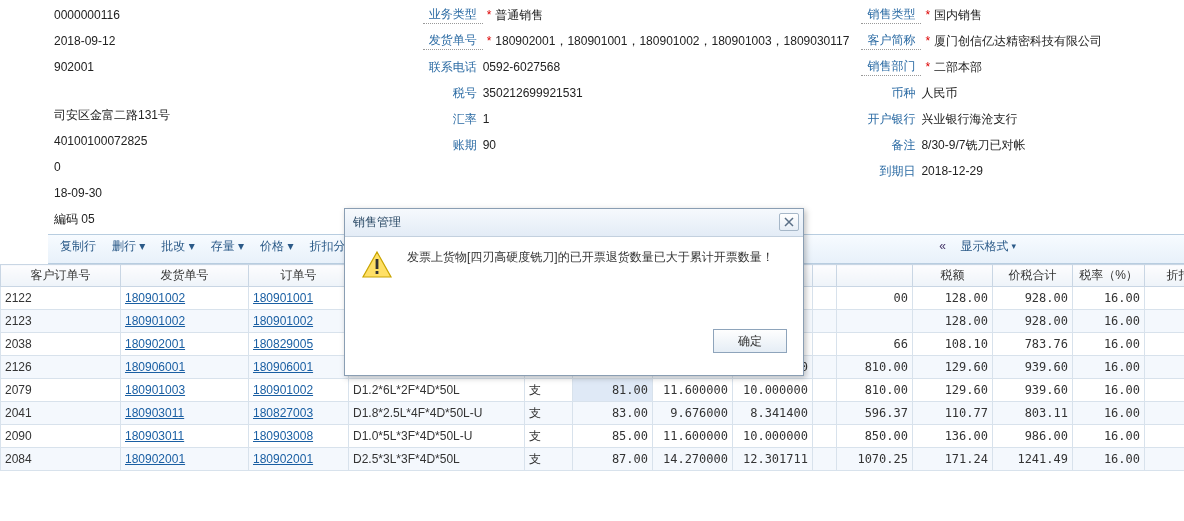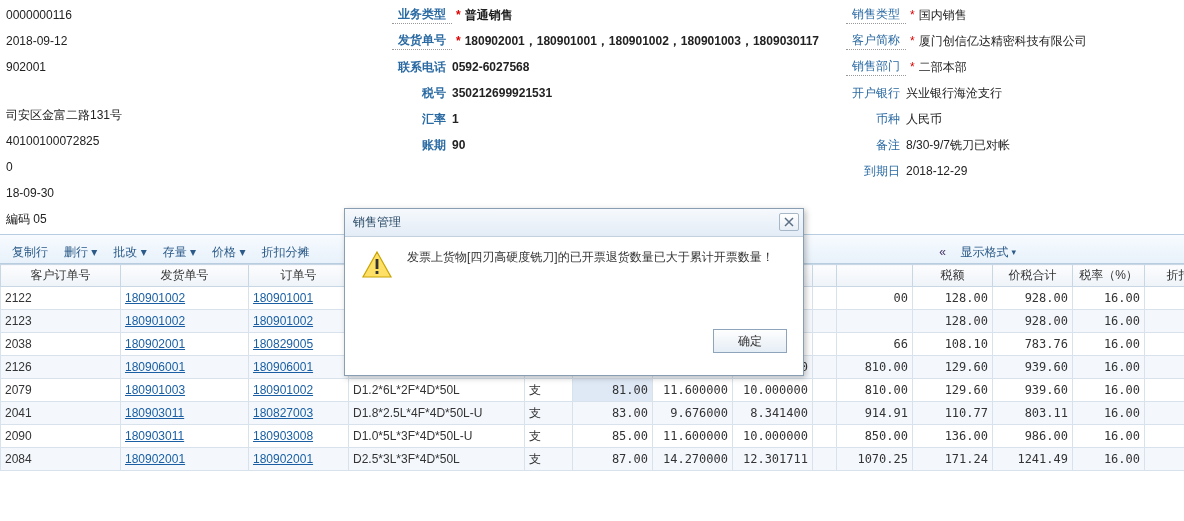--- a/index.html
+++ b/index.html
@@ -1,31 +1,31 @@
 <!DOCTYPE html>
 <html><head>
 <meta charset="utf-8">
 <style>
 * { box-sizing: border-box; margin: 0; padding: 0; }
 body { font-family: "Microsoft YaHei", SimSun, Arial, sans-serif; font-size: 12px; color: #333; background: #fff; width: 1184px; height: 521px; overflow: hidden; position: relative; }
 
 
 .form-area { display: flex; }
 .form-col { padding: 2px 6px; }
-.col1 { width: 386px; }
-.col2 { width: 454px; font-weight: bold; }
+.col1 { width: 386px; margin-left: 48px; }
+.col2 { width: 454px; }
 .col3 { width: 344px; }
 .form-row { display: flex; align-items: center; height: 26px; }
 .form-label { color: #2a6aa3; width: 60px; text-align: right; padding-right: 6px; white-space: nowrap; }
 .form-req { color: #d00; padding: 0 4px; }
 .form-val { color: #222; white-space: nowrap; overflow: hidden; }
 .form-row .underline { border-bottom: 1px dotted #999; }
 
 
-.toolbar { display: flex; align-items: flex-end; border-bottom: 1px solid #b8cde0; border-top: 1px solid #b8cde0; background: linear-gradient(#f7fbff,#e8f1fa); height: 30px; padding: 0 4px; position: relative; }
+.toolbar { display: flex; align-items: flex-start; border-bottom: 1px solid #b8cde0; border-top: 1px solid #b8cde0; background: linear-gradient(#f7fbff,#e8f1fa); height: 30px; padding: 0 4px; position: relative; margin-left: 48px; }
 .tb-btn { display: flex; align-items: center; padding: 0 8px; height: 22px; color: #2b5a88; cursor: pointer; white-space: nowrap; }
 .tb-btn .dd { margin-left: 3px; font-size: 9px; }
 .tb-right { position: absolute; right: 160px; display: flex; align-items: center; }
 .tb-chev { width: 16px; height: 16px; display: flex; align-items: center; justify-content: center; color: #436; margin-right: 2px; }
 
 
 .grid { width: 100%; border-collapse: collapse; table-layout: fixed; }
 .grid th { background: linear-gradient(#fdfdfe,#eef3f9); border: 1px solid #c9d6e4; height: 22px; font-weight: normal; color: #333; font-size: 12px; white-space: nowrap; overflow: hidden; }
 .grid td { border: 1px solid #d8e2ec; height: 23px; padding: 0 4px; white-space: nowrap; overflow: hidden; font-size: 12px; }
 .grid tbody tr:nth-child(odd) { background: #fff; }
@@ -112,26 +112,26 @@
         <span class="form-label underline">客户简称</span>
         <span class="form-req">*</span>
         <span class="form-val">厦门创信亿达精密科技有限公司</span>
       </div>
     <div class="form-row">
         <span class="form-label underline">销售部门</span>
         <span class="form-req">*</span>
         <span class="form-val">二部本部</span>
       </div>
     <div class="form-row">
+        <span class="form-label">币种</span>
+        <span class="form-val">人民币</span>
+      </div>
+    <div class="form-row">
         <span class="form-label">开户银行</span>
         <span class="form-val">兴业银行海沧支行</span>
-      </div>
-    <div class="form-row">
-        <span class="form-label">币种</span>
-        <span class="form-val">人民币</span>
       </div>
     <div class="form-row">
         <span class="form-label">备注</span>
         <span class="form-val">8/30-9/7铣刀已对帐</span>
       </div>
     <div class="form-row">
         <span class="form-label">到期日</span>
         <span class="form-val">2018-12-29</span>
       </div>
   </div>
@@ -274,21 +274,21 @@
       <tr>
         <td>2041</td>
         <td class="lnk">180903011</td>
         <td class="lnk">180827003</td>
         <td>D1.8*2.5L*4F*4D*50L-U</td>
         <td>支</td>
         <td class="num">83.00</td>
         <td class="num">9.676000</td>
         <td class="num">8.341400</td>
         <td></td>
-        <td class="num">914.91</td>
+        <td class="num">596.37</td>
         <td class="num">110.77</td>
         <td class="num">803.11</td>
         <td class="num">16.00</td>
         <td class="num">0.00</td>
       </tr>
       <tr>
         <td>2090</td>
         <td class="lnk">180903011</td>
         <td class="lnk">180903008</td>
         <td>D1.0*5L*3F*4D*50L-U</td>

